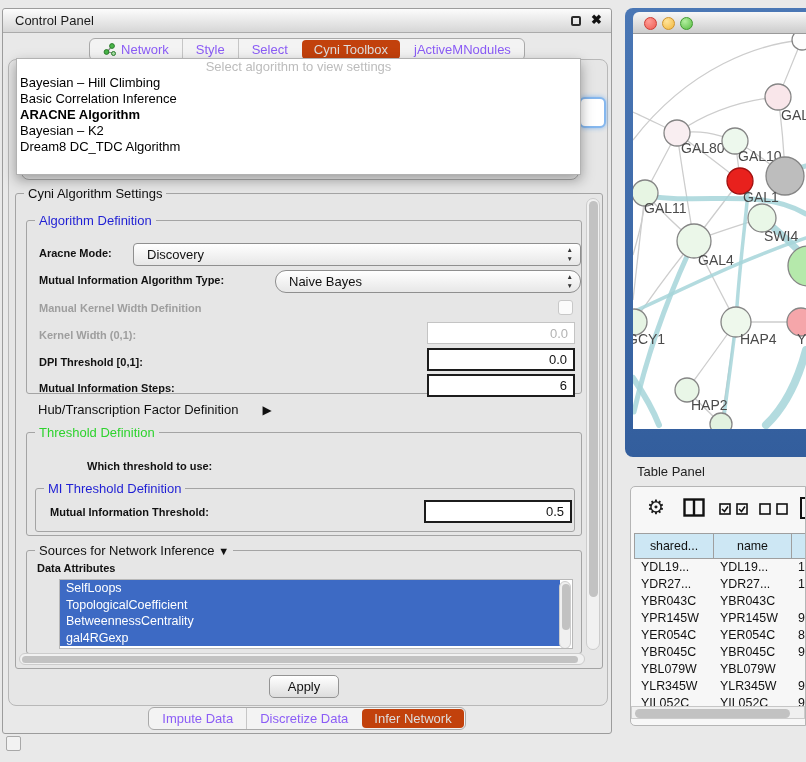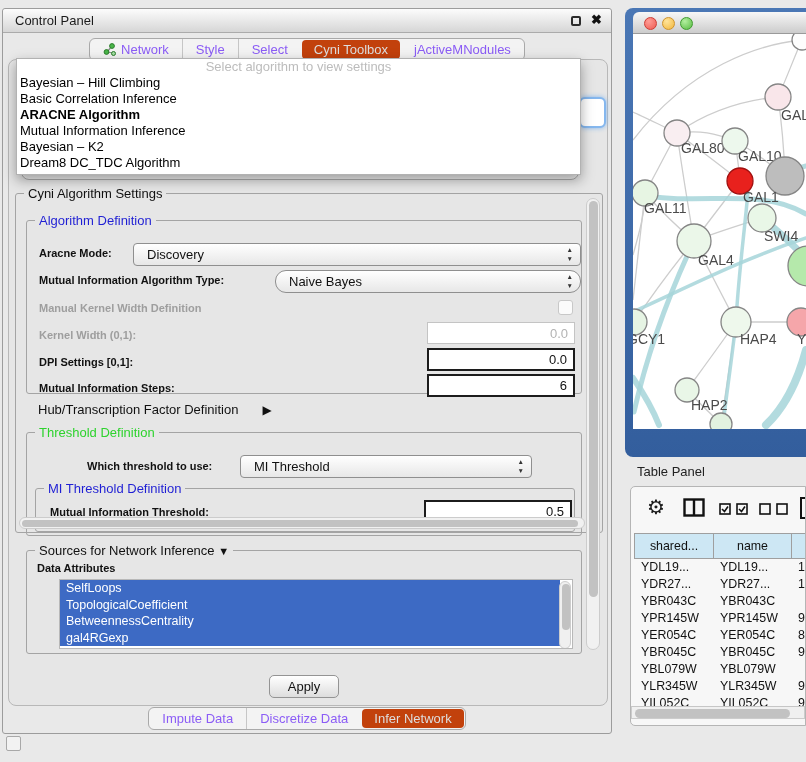--- a/index.html
+++ b/index.html
@@ -163,27 +163,26 @@
 
     <div id="frag-combo-right"></div>
     <div id="frag-combo-bottom"></div>
 
     <div id="algo-popup">
       <div id="algo-placeholder">Select algorithm to view settings</div>
       <div id="algo-list">
           <div class="dd-item">Bayesian – Hill Climbing</div>
           <div class="dd-item">Basic Correlation Inference</div>
           <div class="dd-item selected">ARACNE Algorithm</div>
-          <div class="dd-item">Mutual Information Inference</div>
           <div class="dd-item">Bayesian – K2</div>
           <div class="dd-item">Dream8 DC_TDC Algorithm</div>
         </div>
     </div>
 
-    <div class="group" id="settings-group" style="left:12px; top:184px; width:588px; height:340px;">
+    <div class="group" id="settings-group" style="left:12px; top:184px; width:588px; height:476px;">
       <span class="legend">Cyni Algorithm Settings</span>
 
       <div class="group" style="left:10px; top:26px; width:556px; height:174px;">
         <span class="legend blue">Algorithm Definition</span>
 
         <span class="lbl" style="left:12px; top:26px;">Aracne Mode:</span>
         <div class="combo" style="left:106px; top:22px; width:448px; height:23px;">
           <span class="ctxt">Discovery</span>
           <span class="arrows">
               <span>▲</span>
@@ -199,43 +198,36 @@
               <span>▼</span>
             </span>
         </div>
 
         <span class="lbl dis" style="left:12px; top:81px;">Manual Kernel Width Definition</span>
         <span class="checkbox" style="left:531px; top:79px;"></span>
 
         <span class="lbl dis" style="left:12px; top:108px;">Kernel Width (0,1):</span>
         <div class="field dis" style="left:400px; top:101px; width:148px; height:22px;">0.0</div>
 
-        <span class="lbl" style="left:12px; top:135px;">DPI Settings [0,1]:</span>
+        <span class="lbl" style="left:12px; top:135px;">DPI Threshold [0,1]:</span>
         <div class="field" style="left:400px; top:127px; width:148px; height:23px;">0.0</div>
 
         <span class="lbl" style="left:12px; top:161px;">Mutual Information Steps:</span>
         <div class="field" style="left:400px; top:153px; width:148px; height:23px;">6</div>
       </div>
 
       <div style="position:absolute; left:22px; top:208px; font-size:13px; display:flex; align-items:center; gap:24px;">
         <span>Hub/Transcription Factor Definition</span>
         <span style="font-size:12px;">▶</span>
       </div>
 
       <div class="group" style="left:10px; top:238px; width:556px; height:104px;">
         <span class="legend green">Threshold Definition</span>
 
         <span class="lbl" style="left:60px; top:27px;">Which threshold to use:</span>
-        <div class="combo" style="left:213px; top:22px; width:292px; height:23px;">
-          <span class="ctxt">MI Threshold</span>
-          <span class="arrows">
-              <span>▲</span>
-              <span>▼</span>
-            </span>
-        </div>
 
         <div class="group" style="left:8px; top:55px; width:540px; height:44px;">
           <span class="legend blue">MI Threshold Definition</span>
           <span class="lbl" style="left:14px; top:17px;">Mutual Information Threshold:</span>
           <div class="field" style="left:388px; top:11px; width:148px; height:23px;">0.5</div>
         </div>
       </div>
 
       <div class="group" style="left:10px; top:356px; width:556px; height:104px;">
         <span class="legend">

